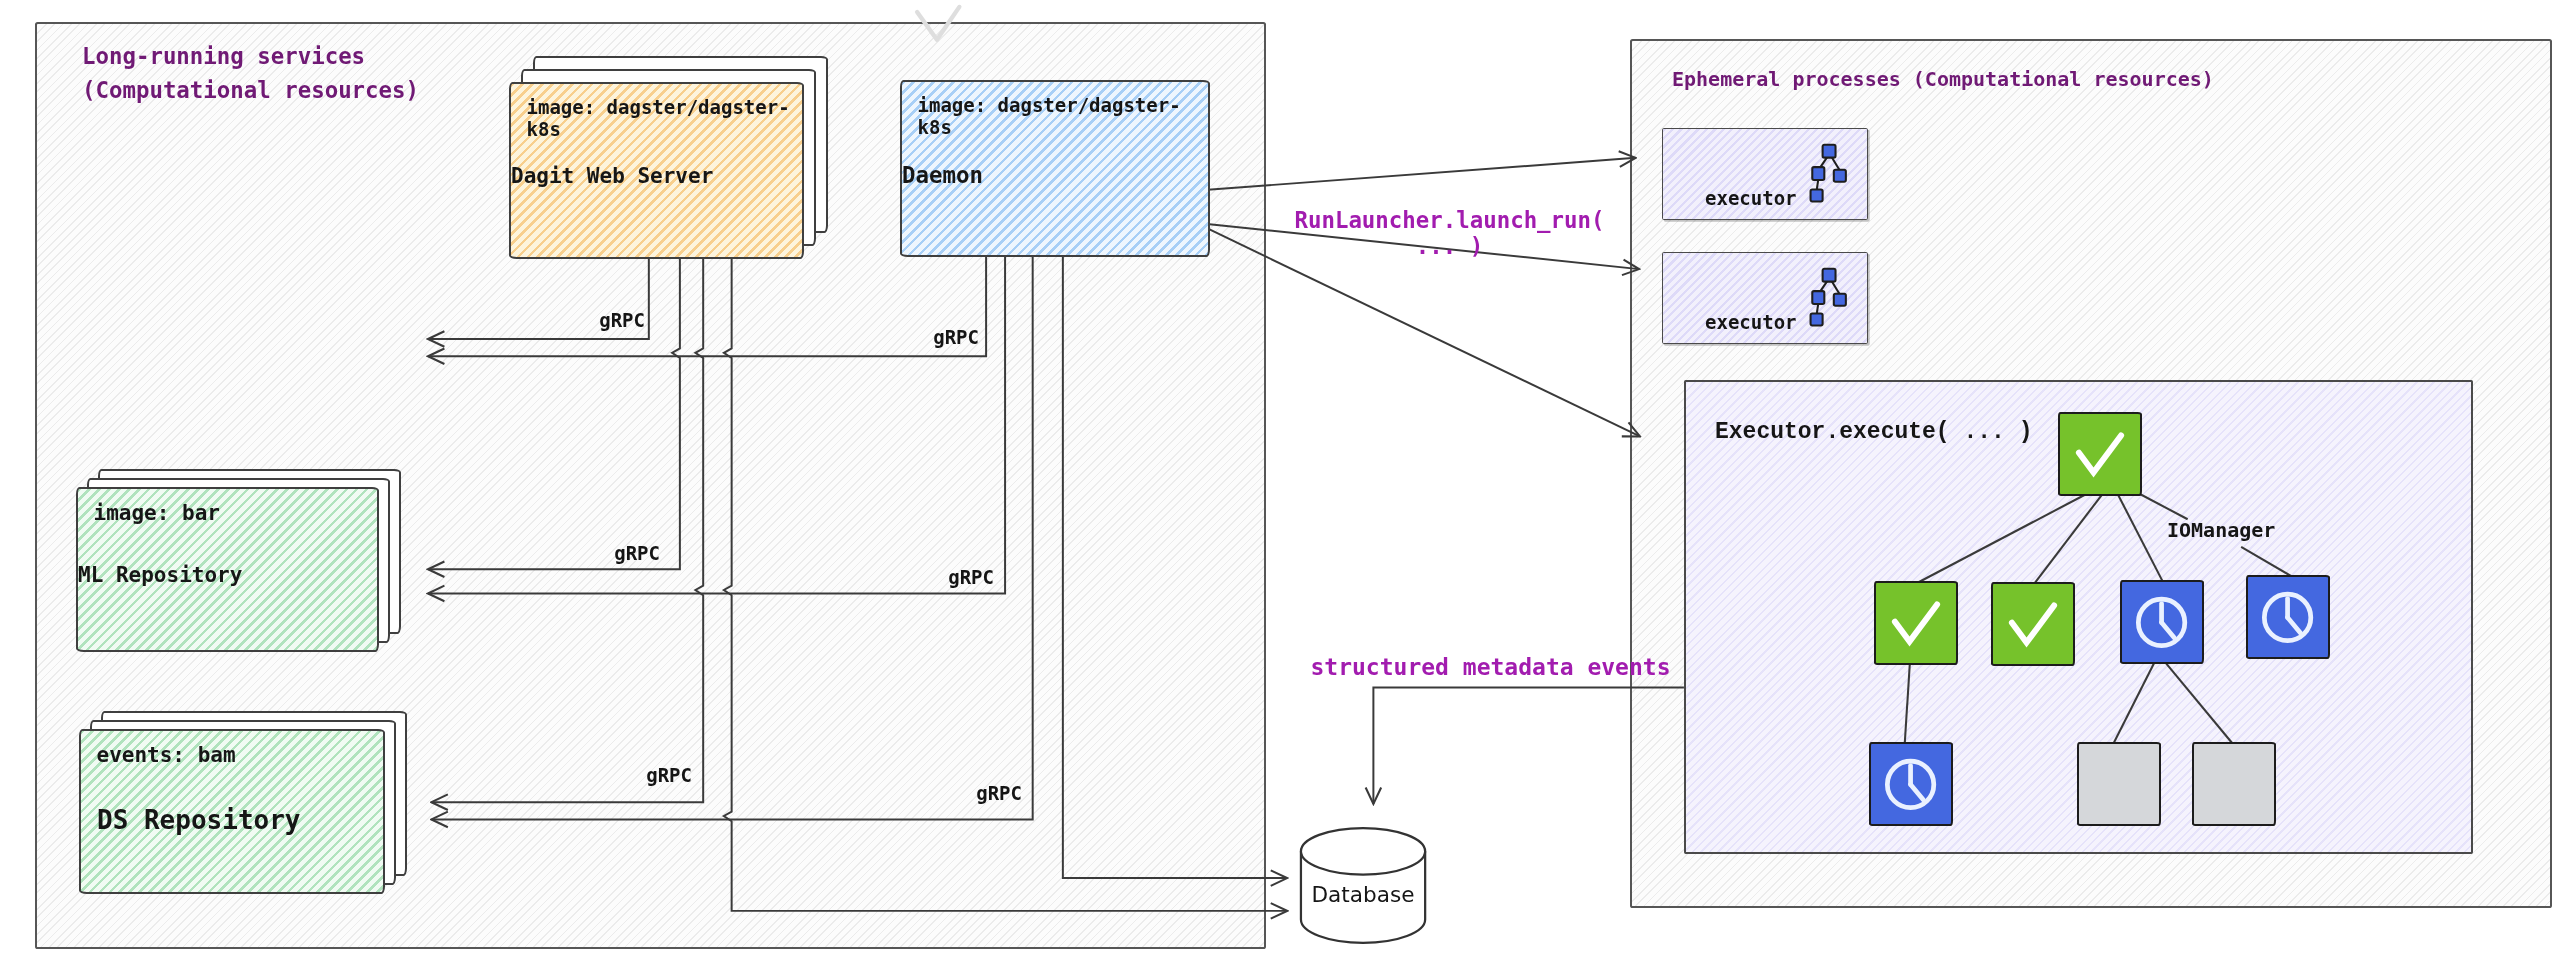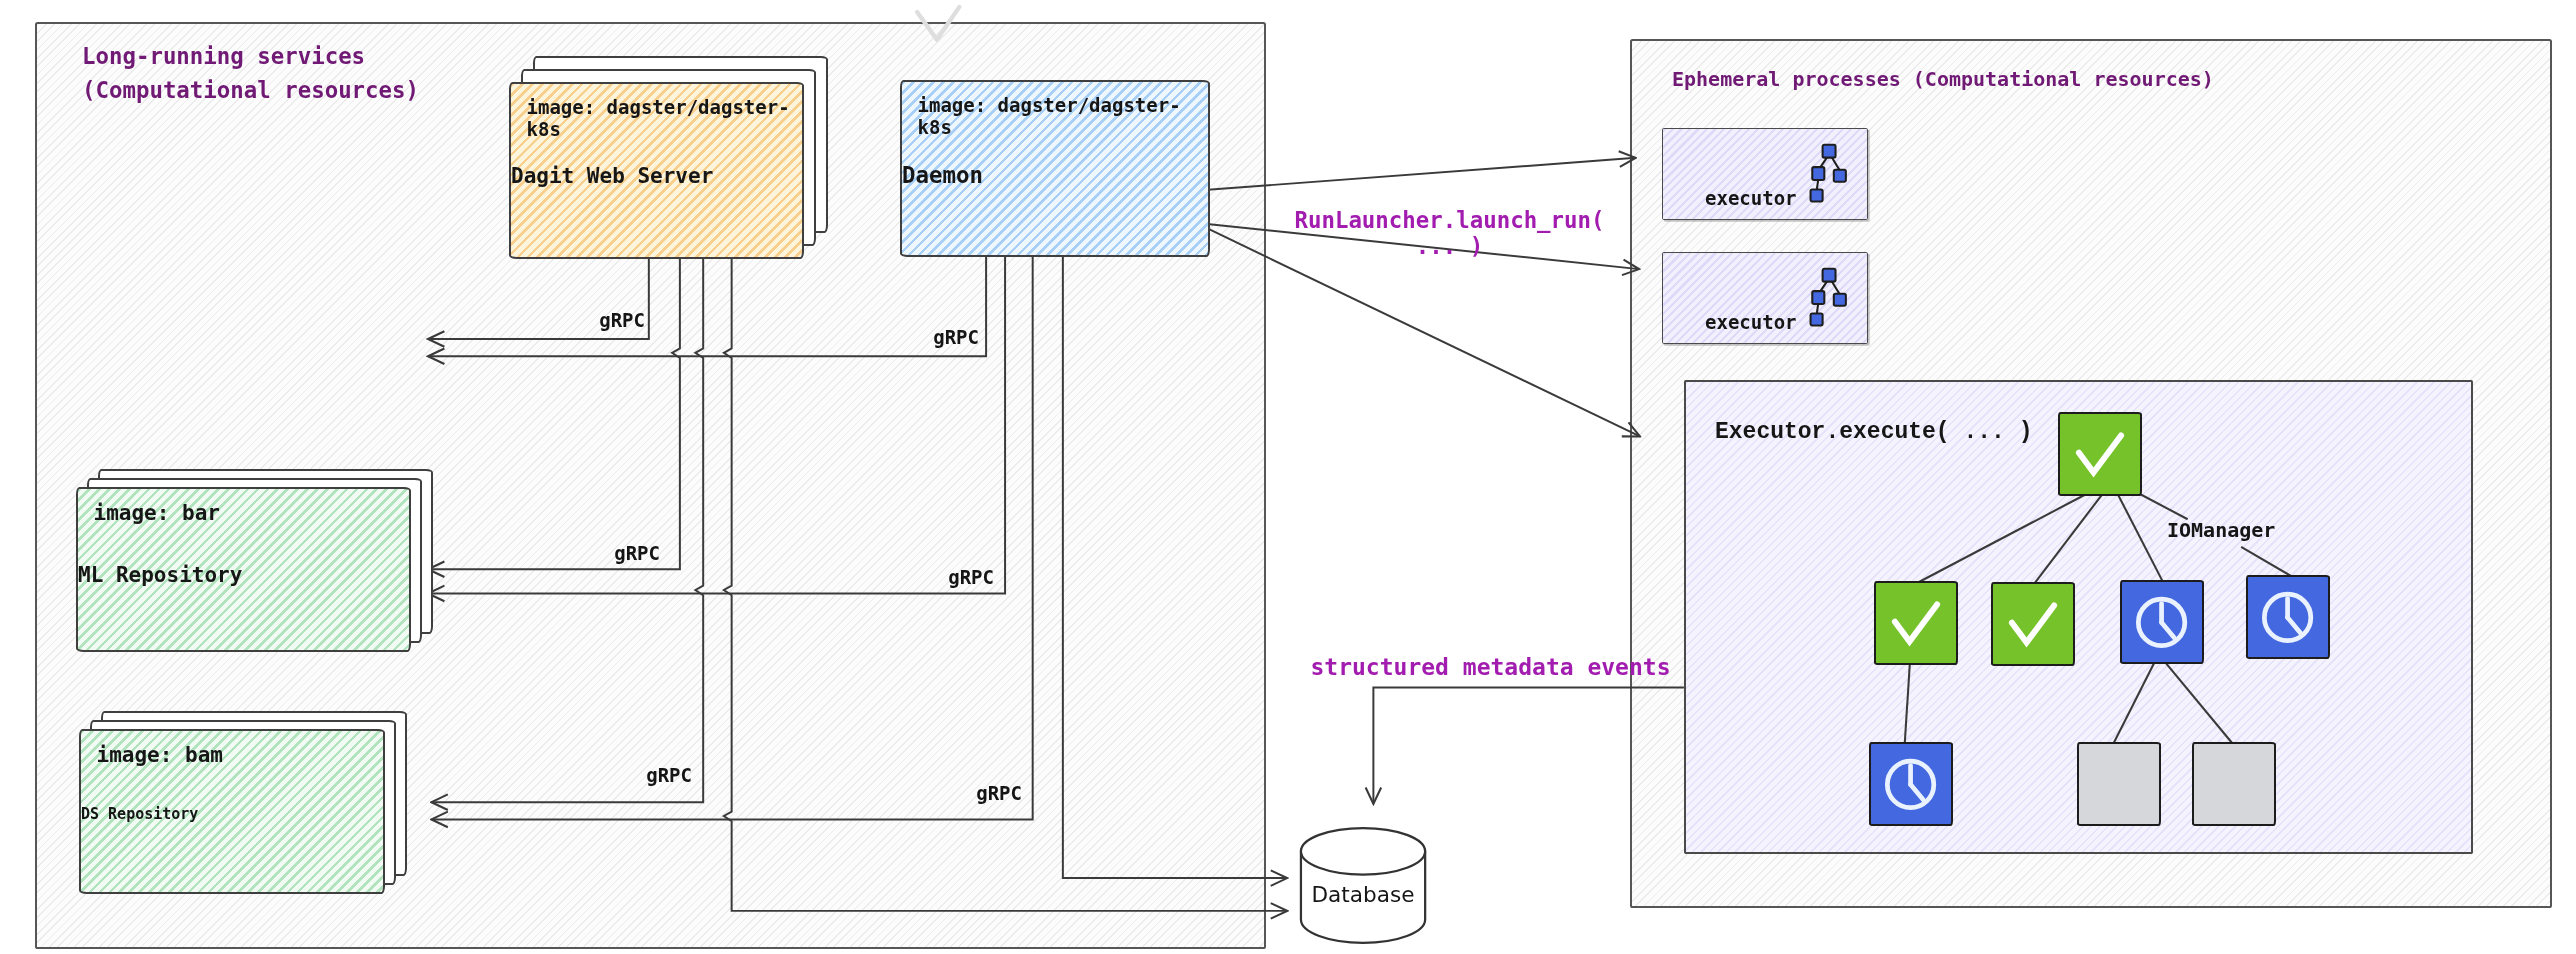--- a/index.html
+++ b/index.html
@@ -128,35 +128,35 @@
   </div>
 
   <div class="stack" style="left:900px;top:80px;width:306px;height:173px;">
     <div class="card fill-blue">
       <div class="card-header" style="font-size:19px;">image: dagster/dagster-k8s</div>
       <div class="card-label" style="font-size:22.4px;">Daemon</div>
     </div>
   </div>
 
 
-  <div class="stack" style="left:76px;top:487px;width:299px;height:161px;padding-left:32px;">
+  <div class="stack" style="left:76px;top:487px;width:299px;height:161px;">
     <div class="ghost" style="left:22.4px;top:-18px;width:100%;height:100%;"></div>
     <div class="ghost" style="left:11.2px;top:-8.6px;width:100%;height:100%;"></div>
     <div class="card fill-green">
       <div class="card-header" style="font-size:21px;">image: bar</div>
       <div class="card-label" style="font-size:21px;">ML Repository</div>
     </div>
   </div>
 
   <div class="stack" style="left:79px;top:729px;width:302px;height:161px;">
     <div class="ghost" style="left:22.4px;top:-18px;width:100%;height:100%;"></div>
     <div class="ghost" style="left:11.2px;top:-8.6px;width:100%;height:100%;"></div>
     <div class="card fill-green">
-      <div class="card-header" style="font-size:21px;">image: bam</div>
-      <div class="card-label" style="font-size:15px;">DS Repository</div>
+      <div class="card-header" style="font-size:21px;">events: bam</div>
+      <div class="card-label" style="font-size:26px;padding-left:16px;">DS Repository</div>
     </div>
   </div>
 
   <div class="grpc" style="left:550px;top:309px;">gRPC</div>
   <div class="grpc" style="left:884px;top:326px;">gRPC</div>
   <div class="grpc" style="left:565px;top:542px;">gRPC</div>
   <div class="grpc" style="left:899px;top:566px;">gRPC</div>
   <div class="grpc" style="left:597px;top:764px;">gRPC</div>
   <div class="grpc" style="left:927px;top:782px;">gRPC</div>
 

